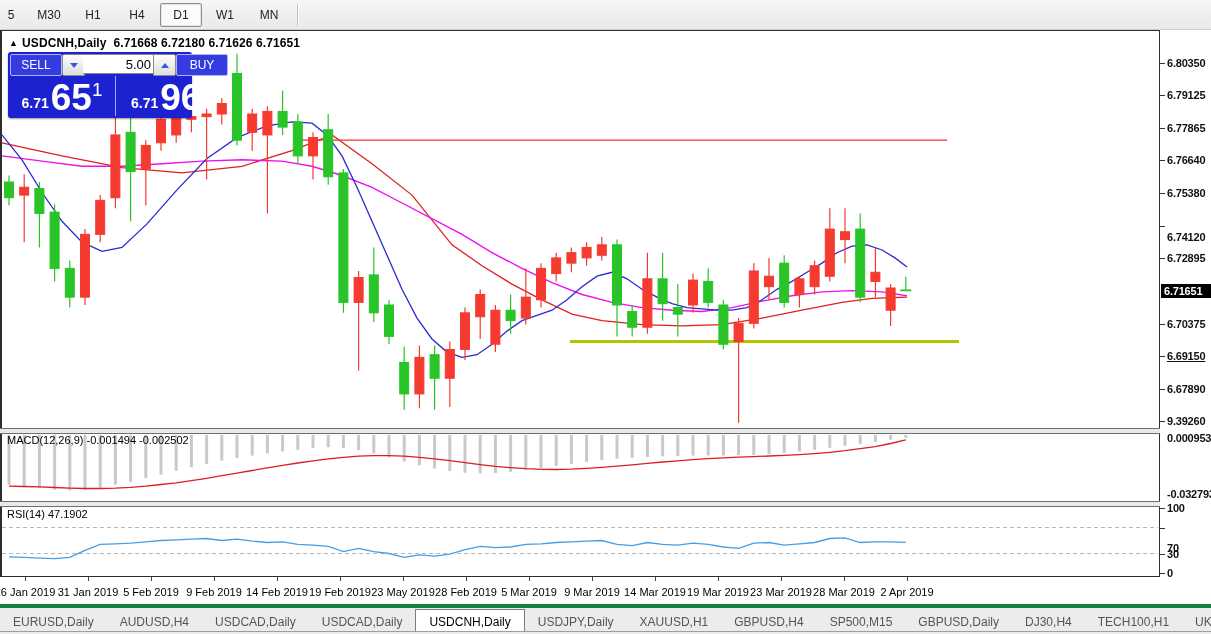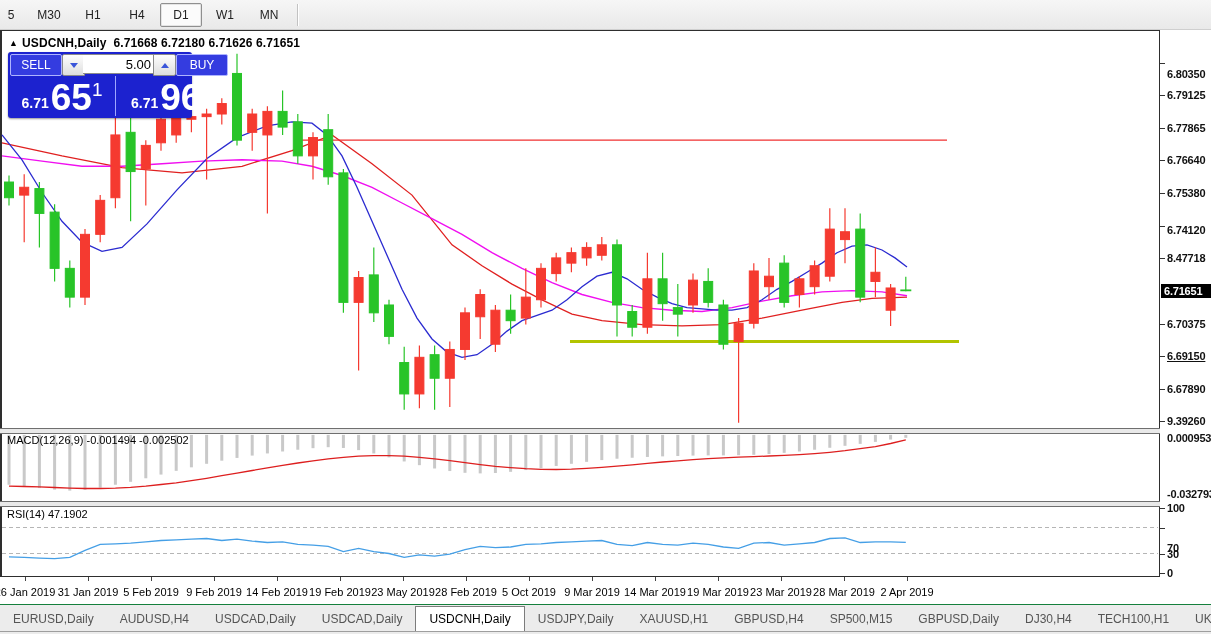--- a/index.html
+++ b/index.html
@@ -47,21 +47,21 @@
   .spin .t-dn{width:0;height:0;border-left:4px solid transparent;border-right:4px solid transparent;border-top:5px solid #3a55d9;}
   #vol-input{position:absolute;left:75px;top:2px;width:64px;height:18px;border:1px solid #8a8a8a;border-left:none;border-right:none;
     font-size:13px;text-align:right;padding:0 4px;color:#000;background:#fff;font-family:inherit;}
   .tw-price{position:absolute;top:24px;width:107px;height:40px;display:flex;align-items:flex-end;justify-content:center;padding-bottom:3px;box-sizing:border-box;}
   #sell-panel{left:1px;border-right:1px solid #9fa6ff;}
   #buy-panel{left:110px;}
   .tw-small{font-size:14px;font-weight:bold;margin-right:2px;line-height:1;position:relative;top:-3px;}
   .tw-big{font-size:37px;line-height:0.82;font-weight:700;}
   .tw-sup{font-size:19px;line-height:1;position:relative;top:-14px;}
   
-  #tabbar{left:0;top:604px;width:1211px;height:27px;background:#ececec;border-top:1px solid #15803d;
+  #tabbar{left:0;top:604px;width:1211px;height:27px;background:#ececec;border-top:4px solid #15803d;
     display:flex;align-items:stretch;font-size:12px;}
   .tab{display:flex;align-items:center;padding:0 13px;color:#555;cursor:pointer;white-space:nowrap;}
   .tab.active{background:#fff;border:1px solid #7c7c7c;border-bottom:1px solid #fff;color:#000;margin-top:1px;}
   .tab-sep{width:1px;height:13px;background:#a9a9a9;align-self:center;}
   #statusbar{left:0;top:631px;width:1211px;height:3px;background:#ececec;border-top:1px solid #9e9e9e;}
 </style>
 </head>
 <body>
 
 <div id="toolbar" class="abs">
@@ -300,33 +300,33 @@
   </div>
   <div id="buy-panel" class="tw-price">
     <span class="tw-small">6.71</span>
     <span class="tw-big">96</span>
     <span class="tw-sup">0</span>
   </div>
 </div>
 
 <div id="axis-layer">
     <div class="abs ax-tick" style="top: 63px;"></div>
-    <div class="abs ax-label" style="top: 74px;">6.80350</div>
+    <div class="abs ax-label" style="top: 63px;">6.80350</div>
     <div class="abs ax-tick" style="top: 95px;"></div>
     <div class="abs ax-label" style="top: 95px;">6.79125</div>
     <div class="abs ax-tick" style="top: 128px;"></div>
     <div class="abs ax-label" style="top: 128px;">6.77865</div>
     <div class="abs ax-tick" style="top: 160px;"></div>
     <div class="abs ax-label" style="top: 160px;">6.76640</div>
     <div class="abs ax-tick" style="top: 193px;"></div>
     <div class="abs ax-label" style="top: 193px;">6.75380</div>
     <div class="abs ax-tick" style="top: 226px;"></div>
-    <div class="abs ax-label" style="top: 230px; text-align: center;">6.74120</div>
+    <div class="abs ax-label" style="top: 237px; text-align: center;">6.74120</div>
     <div class="abs ax-tick" style="top: 258px;"></div>
-    <div class="abs ax-label" style="top: 258px;">8.47718</div>
+    <div class="abs ax-label" style="top: 258px;">6.72895</div>
     <div class="abs ax-tick" style="top: 324px;"></div>
     <div class="abs ax-label" style="top: 324px;">6.70375</div>
     <div class="abs ax-tick" style="top: 356px;"></div>
     <div class="abs ax-label" style="top: 356px; text-decoration: underline;">6.69150</div>
     <div class="abs ax-tick" style="top: 389px;"></div>
     <div class="abs ax-label" style="top: 389px;">6.67890</div>
     <div class="abs ax-tick" style="top: 421px;"></div>
     <div class="abs ax-label" style="top: 421px;">9.39260</div>
     <div class="abs" style="left: 1161px; top: 291px; width: 50px; height: 14px; background: rgb(0, 0, 0); color: rgb(255, 255, 255); font-size: 11px; font-weight: bold; display: flex; align-items: center; padding-left: 3px; transform: translateY(-50%); letter-spacing: -0.2px;">6.71651</div>
     <div class="abs ax-label" style="top: 438px;">0.000953</div>
@@ -351,21 +351,21 @@
     <div class="abs d-label" style="left: 214px;">9 Feb 2019</div>
     <div class="abs d-tick" style="left: 277px;"></div>
     <div class="abs d-label" style="left: 277px;">14 Feb 2019</div>
     <div class="abs d-tick" style="left: 340px;"></div>
     <div class="abs d-label" style="left: 340px;">19 Feb 2019</div>
     <div class="abs d-tick" style="left: 403px;"></div>
     <div class="abs d-label" style="left: 403px;">23 May 2019</div>
     <div class="abs d-tick" style="left: 466px;"></div>
     <div class="abs d-label" style="left: 466px;">28 Feb 2019</div>
     <div class="abs d-tick" style="left: 529px;"></div>
-    <div class="abs d-label" style="left: 529px;">5 Oct 2019</div>
+    <div class="abs d-label" style="left: 529px;">5 Mar 2019</div>
     <div class="abs d-tick" style="left: 592px;"></div>
     <div class="abs d-label" style="left: 592px;">9 Mar 2019</div>
     <div class="abs d-tick" style="left: 655px;"></div>
     <div class="abs d-label" style="left: 655px;">14 Mar 2019</div>
     <div class="abs d-tick" style="left: 718px;"></div>
     <div class="abs d-label" style="left: 718px;">19 Mar 2019</div>
     <div class="abs d-tick" style="left: 781px;"></div>
     <div class="abs d-label" style="left: 781px;">23 Mar 2019</div>
     <div class="abs d-tick" style="left: 844px;"></div>
     <div class="abs d-label" style="left: 844px; text-align: center;">28 Mar 2019</div>

